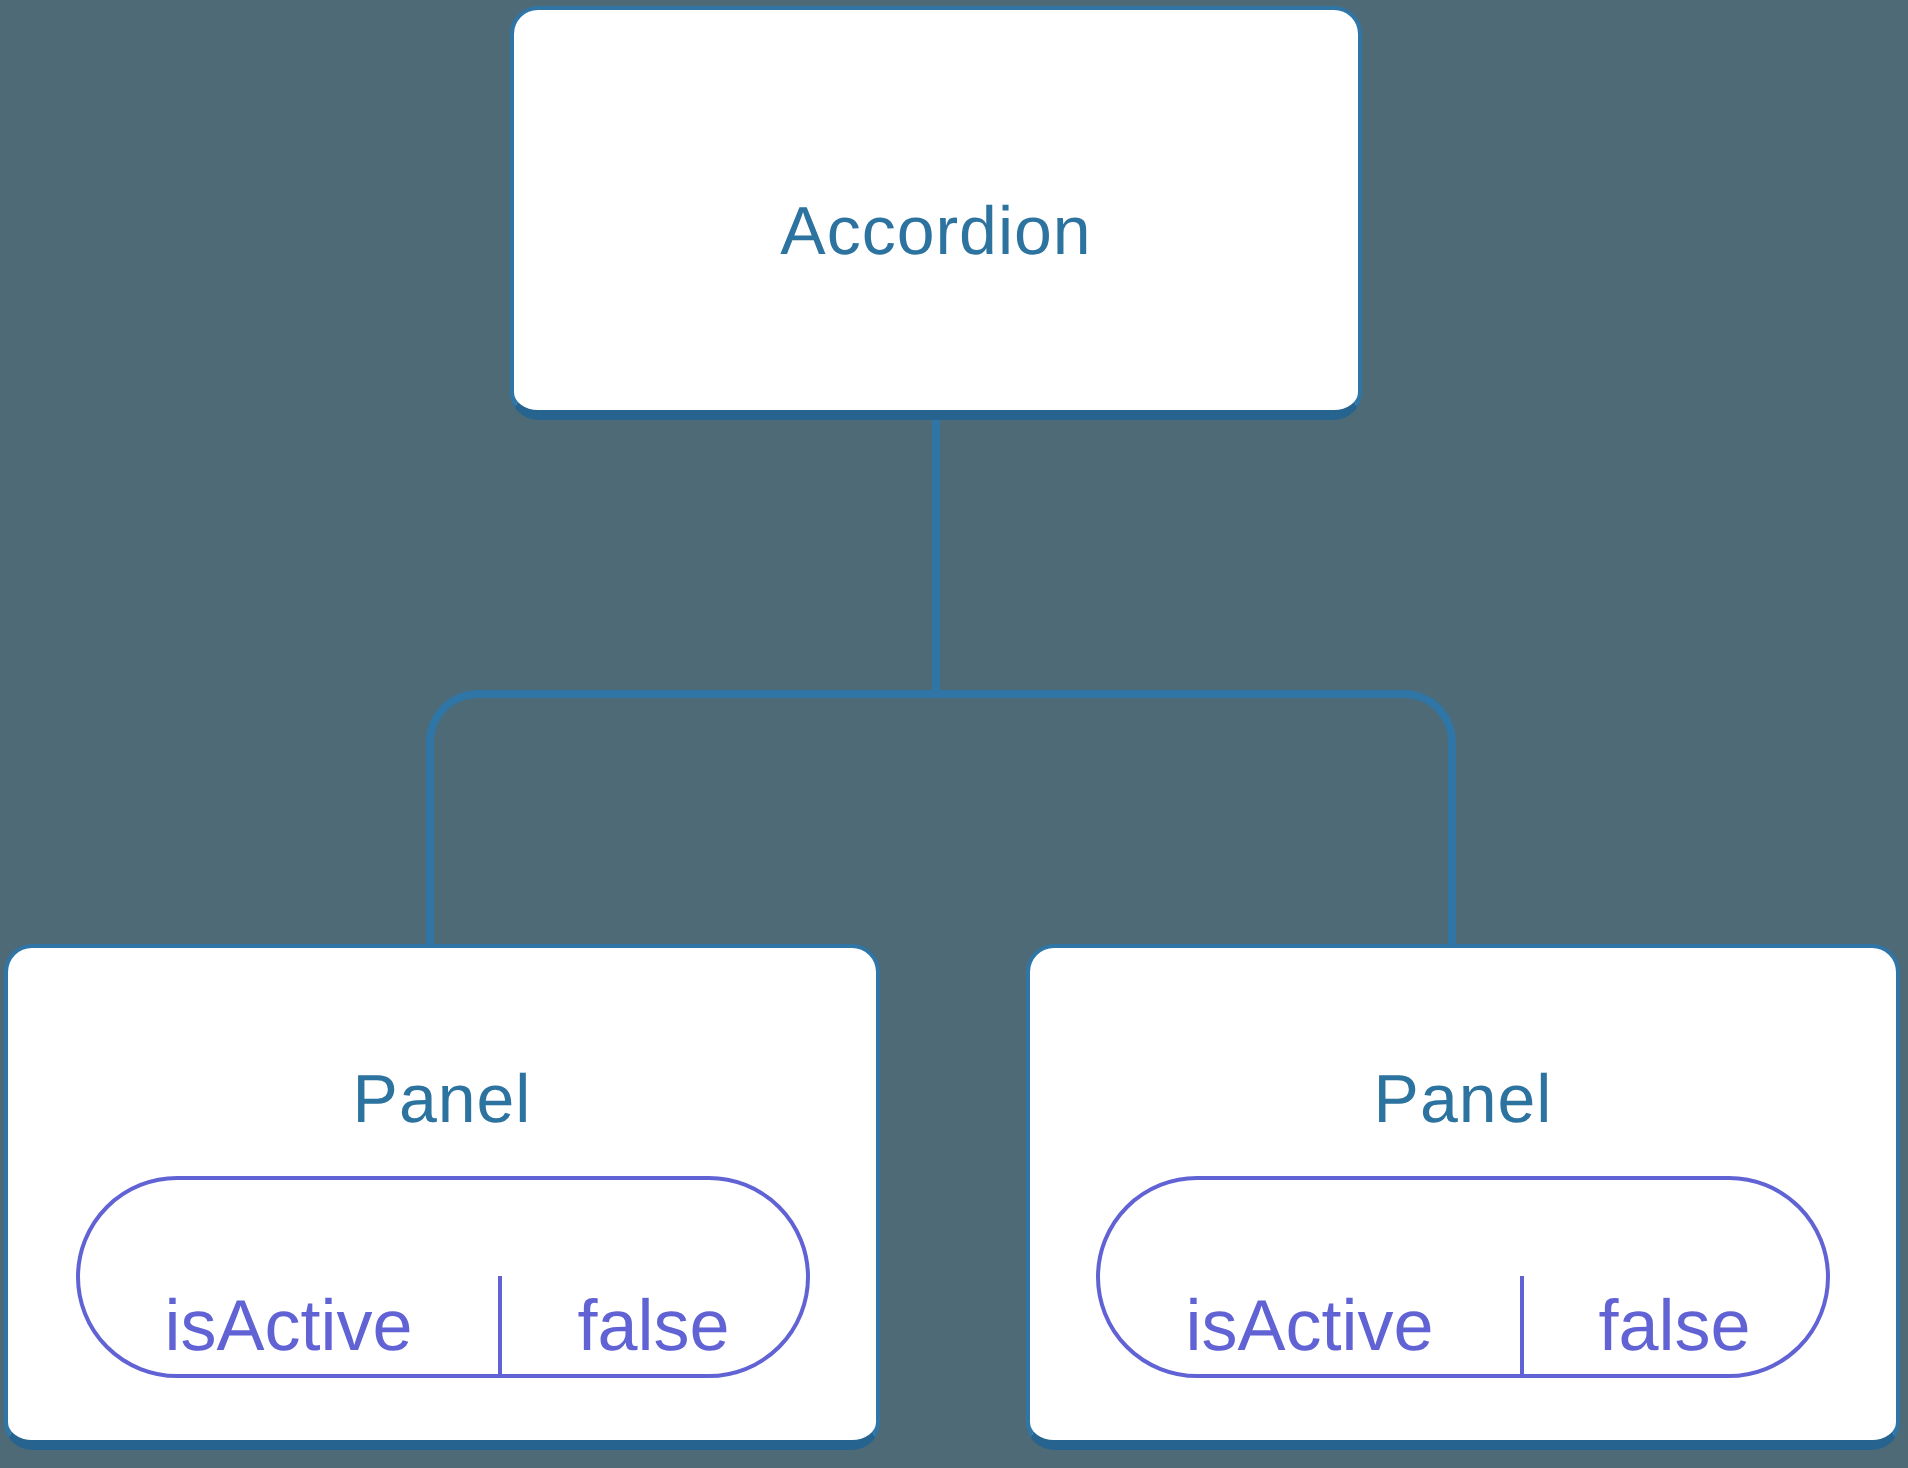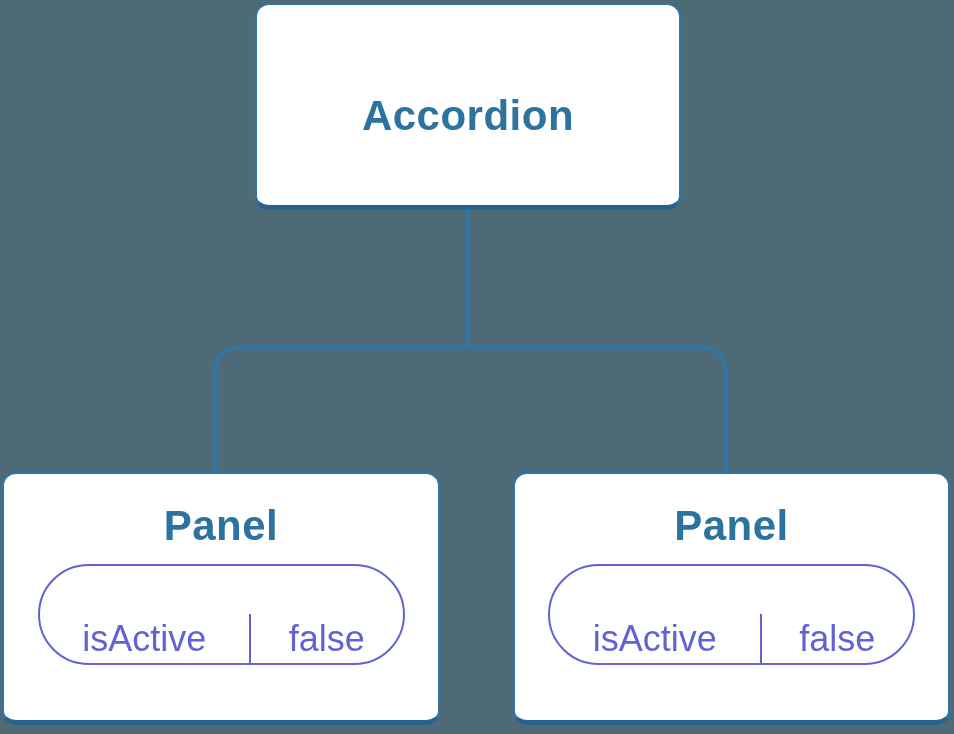--- a/index.html
+++ b/index.html
@@ -27,22 +27,22 @@
     border-bottom: 5px solid var(--line-dark);
     border-radius: 14px;
   }
   .node-root {
     left: 255px; top: 3px;
     width: 426px; height: 207px;
     display: flex; align-items: center; justify-content: center;
   }
   .node-title {
     color: var(--text-blue);
-    font-size: 42px;
-    font-weight: 700;
+    font-size: 34px;
+    font-weight: 400;
     letter-spacing: 0.5px;
     margin-top: 22px;
   }
   .stem {
     position: absolute;
     left: 466px; top: 210px;
     width: 4px; height: 138px;
     background: var(--line);
   }
   .branch {
@@ -53,21 +53,21 @@
     border-left: 4px solid var(--line);
     border-right: 4px solid var(--line);
     border-radius: 26px 26px 0 0;
   }
   .node-panel {
     top: 472px;
     height: 253px;
     display: flex;
     flex-direction: column;
     align-items: center;
-    padding-top: 18px;
+    padding-top: 42px;
   }
   .node-panel-left  { left: 2px;   width: 438px; }
   .node-panel-right { left: 513px; width: 437px; }
   .panel-title-row { height: 46px; display: flex; align-items: center; }
   .pill {
     margin-top: 26px;
     width: 367px;
     height: 101px;
     border: 2px solid var(--purple);
     border-radius: 60px;

